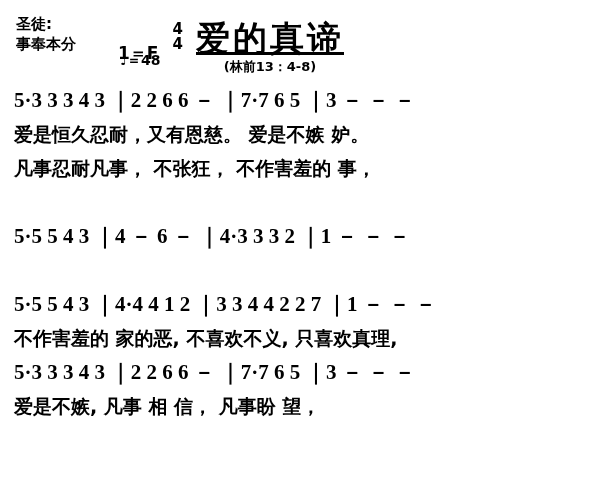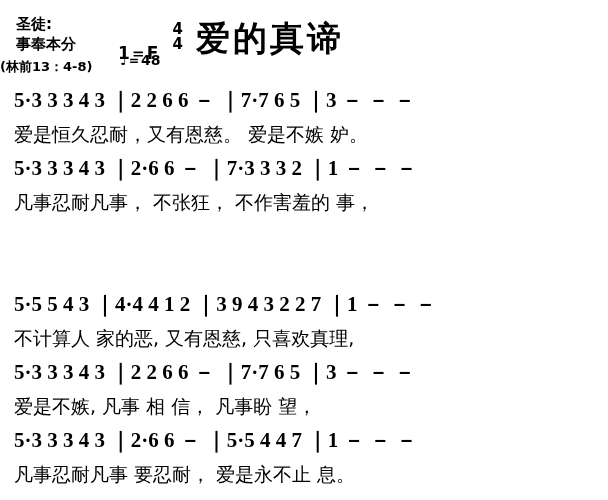--- a/index.html
+++ b/index.html
@@ -79,26 +79,28 @@
 
   .title {
     position: absolute;
     left: 0;
     right: 0;
     top: 16px;
     text-align: center;
     font-size: 34px;
     font-weight: 700;
     letter-spacing: 3px;
+    text-decoration: underline;
   }
   .subtitle {
     position: absolute;
     left: 0;
     right: 0;
     top: 58px;
+    text-align: center;
     font-size: 13px;
     font-weight: 700;
   }
   .number {
     position: absolute;
     right: 18px;
     top: 16px;
     font-size: 34px;
     font-weight: 700;
     font-family: "DejaVu Serif", serif;
@@ -126,21 +128,21 @@
     white-space: nowrap;
     display: flex;
     align-items: flex-start;
   }
   .lyrics {
     position: relative;
     margin: 0 14px;
     height: 30px;
     font-family: "DejaVu Sans", sans-serif;
     font-size: 19px;
-    font-weight: 400;
+    font-weight: 700;
     white-space: nowrap;
     display: flex;
     align-items: center;
   }
 </style>
 </head>
 <body>
 
 <div class="page">
 
@@ -168,36 +170,32 @@
   </div>
 
   <div class="body">
 
     <div class="system">
       <div class="notes">5·3 3 3 4 3 ｜2 2 6 6 － ｜7·7 6 5 ｜3 － － －</div>
       <div class="lyrics">爱是恒久忍耐，又有恩慈。 爱是不嫉 妒。</div>
     </div>
 
     <div class="system">
-      <div class="notes">5·3 3 3 4 3 ｜2·6 6 － ｜7·3 3 3 2 ｜1 － － －</div>
       <div class="lyrics">凡事忍耐凡事， 不张狂， 不作害羞的 事，</div>
     </div>
 
     <div class="system">
-    </div>
-
-    <div class="system">
-      <div class="notes">5·5 5 4 3 ｜4·4 4 1 2 ｜3 9 4 3 2 2 7 ｜1 － － －</div>
-      <div class="lyrics">不计算人 家的恶, 又有恩慈, 只喜欢真理,</div>
+      <div class="notes">5·5 5 4 3 ｜4 － 6 － ｜4·3 3 3 2 ｜1 － － －</div>
+    </div>
+
+    <div class="system">
+      <div class="notes">5·5 5 4 3 ｜4·4 4 1 2 ｜3 3 4 4 2 2 7 ｜1 － － －</div>
+      <div class="lyrics">不作害羞的 家的恶, 不喜欢不义, 只喜欢真理,</div>
     </div>
 
     <div class="system">
       <div class="notes">5·3 3 3 4 3 ｜2 2 6 6 － ｜7·7 6 5 ｜3 － － －</div>
       <div class="lyrics">爱是不嫉, 凡事 相 信， 凡事盼 望，</div>
     </div>
 
-    <div class="system">
-      <div class="notes">5·3 3 3 4 3 ｜2·6 6 － ｜5·5 4 4 7 ｜1 － － －</div>
-      <div class="lyrics">凡事忍耐凡事 要忍耐， 爱是永不止 息。</div>
-    </div>
 
   </div>
 </div>
 
 </body></html>

